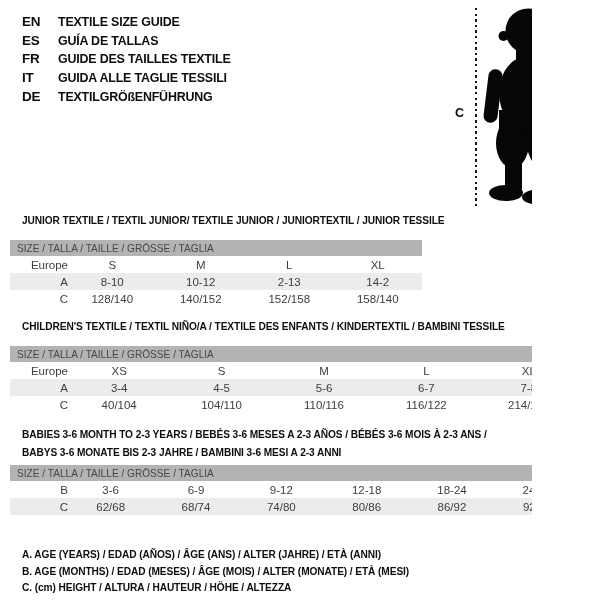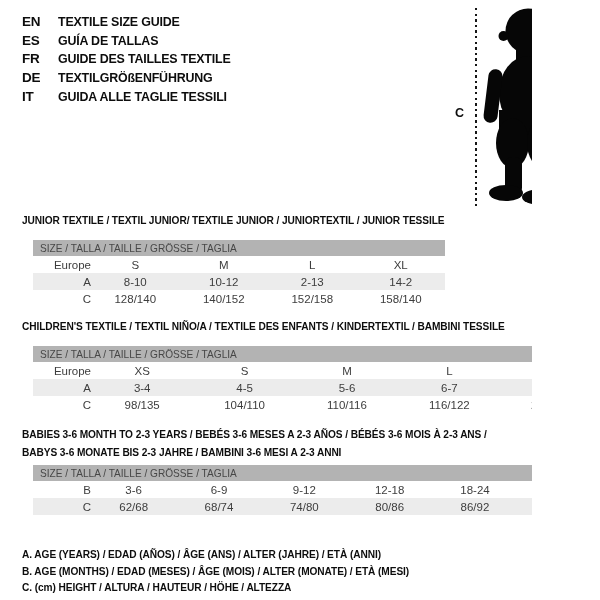--- a/index.html
+++ b/index.html
@@ -14,21 +14,21 @@
   .lang-label{white-space:nowrap;transform:scaleX(.92);transform-origin:0 50%;}
   
   .measure-line{position:absolute;left:475px;top:8px;width:2px;height:198px;
     background:repeating-linear-gradient(to bottom,#161616 0 2.5px,transparent 2.5px 5.6px);}
   .measure-label{position:absolute;left:455px;top:106px;font-size:12.5px;font-weight:700;color:#0d0d0d;}
   .silhouette{position:absolute;left:479px;top:7px;}
   
   .tbl-title{position:absolute;left:22px;font-size:11.8px;font-weight:700;letter-spacing:-0.1px;
     white-space:nowrap;transform:scaleX(.86);transform-origin:0 50%;color:#0d0d0d;line-height:14px;}
   
-  table.size-table{position:absolute;left:33px;border-collapse:collapse;table-layout:fixed;}
+  table.size-table{position:absolute;left:10px;border-collapse:collapse;table-layout:fixed;}
   th.size-bar{background:var(--size-bar-bg,#b3b3b3);height:16px;text-align:left;padding:0 0 0 7px;
     font-weight:400;font-size:11.5px;color:#474747;}
   .cnd{display:inline-block;white-space:nowrap;transform:scaleX(.88);transform-origin:0 50%;}
   td{height:17px;padding:0;font-size:11.5px;font-weight:400;color:var(--table-text,#3d3d3d);text-align:center;}
   td.rowlabel{text-align:right;padding-left:7px;}
   tr.shaded td{background:var(--row-shaded-bg,#ececec);}
   
   .footnotes{position:absolute;left:22px;top:536px;margin-top:10px;}
   .footnote{height:16.6px;font-size:11.8px;font-weight:700;letter-spacing:-0.1px;white-space:nowrap;
     transform:scaleX(.86);transform-origin:0 50%;color:#0d0d0d;display:flex;align-items:center;}
@@ -45,26 +45,26 @@
     </div>
     <div class="lang-row">
       <span class="lang-code">ES</span>
       <span class="lang-label">GUÍA DE TALLAS</span>
     </div>
     <div class="lang-row">
       <span class="lang-code">FR</span>
       <span class="lang-label">GUIDE DES TAILLES TEXTILE</span>
     </div>
     <div class="lang-row">
+      <span class="lang-code">IT</span>
+      <span class="lang-label">GUIDA ALLE TAGLIE TESSILI</span>
+    </div>
+    <div class="lang-row">
       <span class="lang-code">DE</span>
       <span class="lang-label">TEXTILGRÖßENFÜHRUNG</span>
-    </div>
-    <div class="lang-row">
-      <span class="lang-code">IT</span>
-      <span class="lang-label">GUIDA ALLE TAGLIE TESSILI</span>
     </div>
   </div>
 
   <div class="measure-line"></div>
   <div class="measure-label">C</div>
   <svg class="silhouette" width="96" height="198" viewBox="0 0 96 198" fill="#060606" xmlns="http://www.w3.org/2000/svg">
     <circle cx="49" cy="24" r="22.5"></circle>
     <circle cx="24.5" cy="29" r="5"></circle>
     <circle cx="73.5" cy="29" r="5"></circle>
     <rect x="37" y="40" width="24" height="16"></rect>
@@ -146,21 +146,21 @@
       <tr class="shaded">
         <td class="rowlabel">A</td>
         <td>3-4</td>
         <td>4-5</td>
         <td>5-6</td>
         <td>6-7</td>
         <td>7-8</td>
       </tr>
       <tr>
         <td class="rowlabel">C</td>
-        <td>98/135</td>
+        <td>40/104</td>
         <td>104/110</td>
         <td>110/116</td>
         <td>116/122</td>
         <td>214/128</td>
       </tr>
     </tbody>
   </table>
 
   <div class="tbl-title" style="top:427px">BABIES 3-6 MONTH TO 2-3 YEARS / BEBÉS 3-6 MESES A 2-3 AÑOS / BÉBÉS 3-6 MOIS À 2-3 ANS /</div>
   <div class="tbl-title" style="top:445px">BABYS 3-6 MONATE BIS 2-3 JAHRE / BAMBINI 3-6 MESI A 2-3 ANNI</div>

